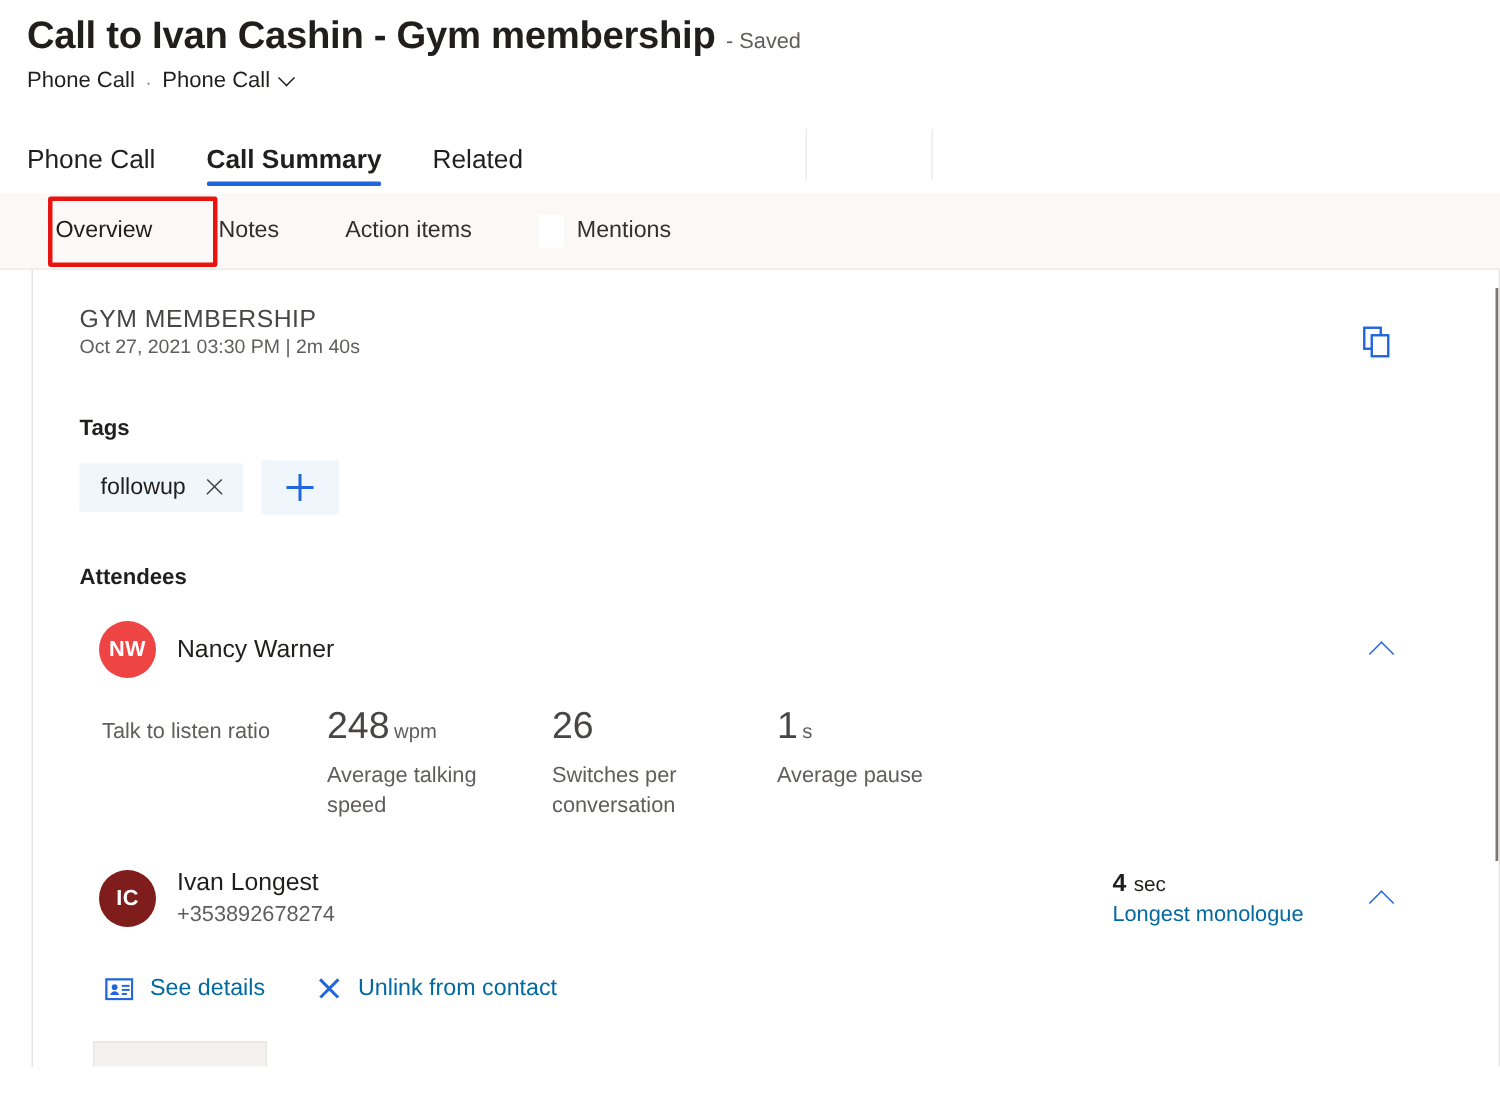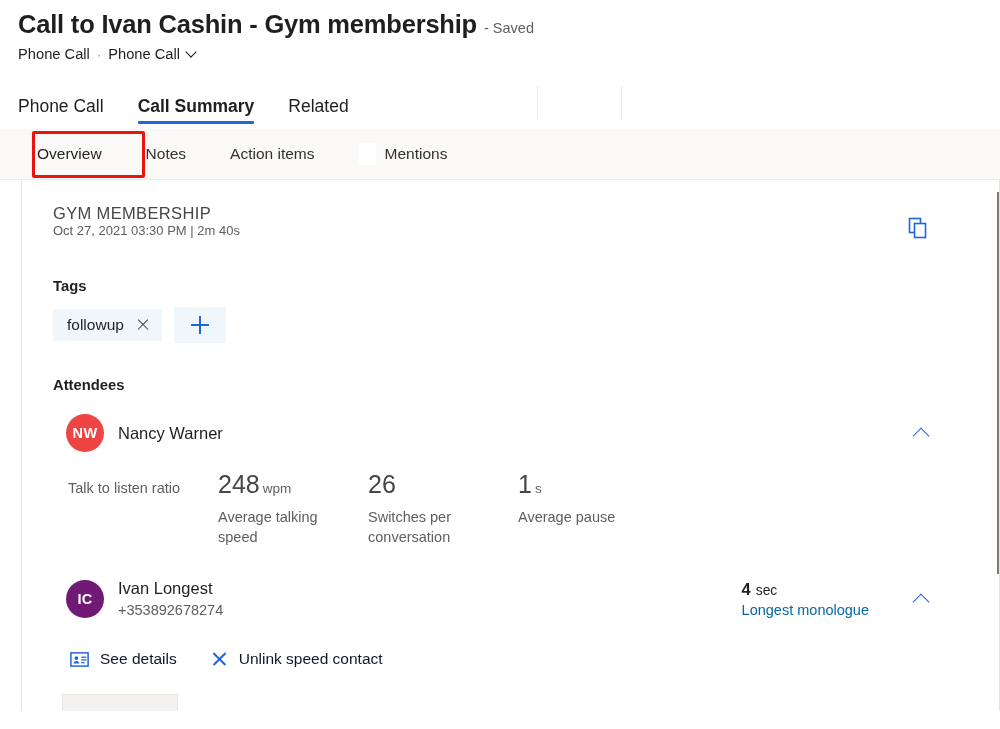--- a/index.html
+++ b/index.html
@@ -352,21 +352,21 @@
     align-items: center;
     gap: 34px;
     margin-top: 32px;
     padding-left: 17px;
   }
   .action-link {
     display: flex;
     align-items: center;
     gap: 11px;
     font-size: 15.5px;
-    color: #0f172a;
+    color: #0369a1;
     cursor: pointer;
     text-align: right;
   }
   .x-icon {
     width: 17px; height: 17px;
     position: relative;
     flex: none;
   }
   .x-icon::before, .x-icon::after {
     content: "";
@@ -516,21 +516,21 @@
         <div class="stat">
           <div class="stat-value">
             <span>1</span>
             <span class="stat-unit">s</span>
           </div>
           <div class="stat-label">Average pause</div>
         </div>
       </div>
 
       <div class="attendee-row" style="margin-top:32px;">
-        <div class="avatar" style="background:#701a75;">
+        <div class="avatar" style="background:#7f1d1d;">
           <span>IC</span>
         </div>
         <div class="attendee-ident">
           <div class="attendee-name" style="margin-left:0;">Ivan Longest</div>
           <div class="attendee-phone">+353892678274</div>
         </div>
         <div class="spacer"></div>
         <div class="inline-stat">
           <div class="inline-stat-value">
             <span class="inline-stat-num">4</span>
@@ -550,21 +550,21 @@
               <path d="M3.4 11.4c0.5-1.7 1.7-2.5 3-2.5s2.5 0.8 3 2.5z" fill="#2266dd"></path>
               <rect x="11.2" y="4.6" width="5.2" height="1.3" fill="#2266dd"></rect>
               <rect x="11.2" y="7.3" width="5.2" height="1.3" fill="#2266dd"></rect>
               <rect x="11.2" y="10.0" width="3.4" height="1.3" fill="#2266dd"></rect>
             </svg>
           </span>
           <span>See details</span>
         </div>
         <div class="action-link">
           <span class="x-icon"></span>
-          <span>Unlink speed contact</span>
+          <span>Unlink from contact</span>
         </div>
       </div>
 
     </div>
   </div>
 
   <div class="partial-button"></div>
 
   <div class="scroll-track">
     <div class="scroll-thumb"></div>

